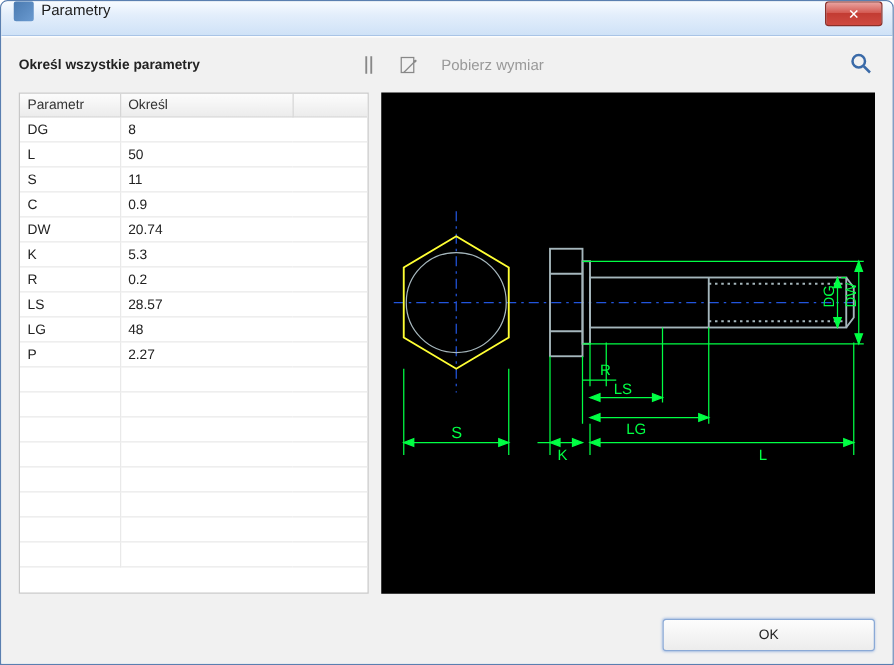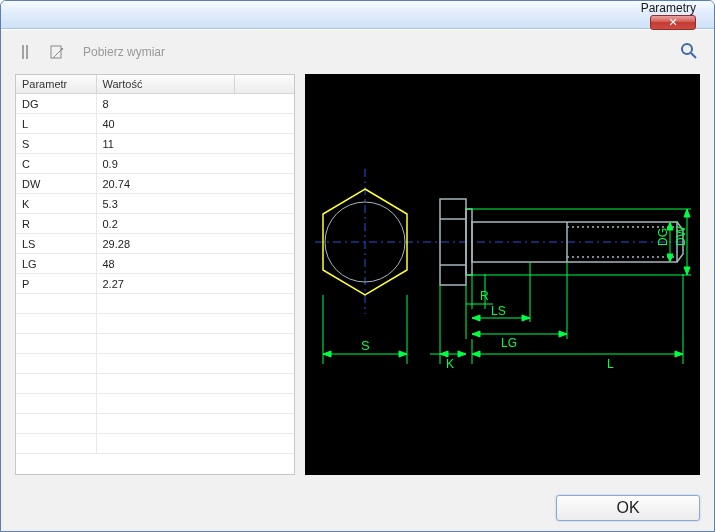--- a/index.html
+++ b/index.html
@@ -13,23 +13,22 @@
     overflow: hidden;
     border: 1px solid #5a7fb0;
     border-radius: 6px 6px 0 0;
   }
   .titlebar {
     height: 28px;
     background: linear-gradient(to bottom, #f7fbff 0%, #e3eefb 40%, #cfe2f7 100%);
     border-bottom: 1px solid #a9c4e6;
     border-radius: 5px 5px 0 0;
     display: flex;
-    align-items: flex-end;
-    padding: 0 18px;
-    flex-direction: column;
+    align-items: flex-start;
+    padding: 0 8px;
   }
   .titlebar .icon {
     width: 16px; height: 16px;
     margin: 0 6px 0 2px;
     background: linear-gradient(135deg, #4a7ab0 0%, #6a9ad0 100%);
     border-radius: 2px;
     position: relative;
   }
   .titlebar .title {
     flex: 1;
@@ -131,45 +130,46 @@
   }
   svg { display: block; }
   .footer {
     height: 46px;
     display: flex;
     align-items: center;
     justify-content: flex-end;
     padding: 0 14px;
   }
   .ok-btn {
-    width: 144px;
+    width: 170px;
     height: 26px;
     background: linear-gradient(to bottom, #fdfdfd, #ececec);
     border: 1px solid #8aa9d6;
     border-radius: 3px;
     color: #222;
-    font-size: 16px;
+    font-size: 11px;
     cursor: pointer;
     box-shadow: 0 0 2px rgba(120,160,220,0.6);
   }
 </style>
 </head>
 <body>
 
 <div class="titlebar">
   <div class="icon"></div>
   <div class="title">Parametry</div>
   <div class="close">
     <span>✕</span>
   </div>
 </div>
 
 <div class="client">
 
   <div class="toolbar">
+    <div class="instr">Określ wszystkie parametry</div>
     <div class="toolbtn">
       <svg width="14" height="16" viewBox="0 0 14 16">
           <path d="M3 1v14M7 1v14" stroke="#888" stroke-width="1.5"></path>
         </svg>
     </div>
     <div class="toolbtn">
       <svg width="16" height="16" viewBox="0 0 16 16">
           <rect x="2" y="2" width="10" height="12" fill="none" stroke="#888"></rect>
           <path d="M4 14l10-10" stroke="#888"></path>
           <circle cx="13" cy="5" r="1" fill="#888"></circle>
@@ -185,33 +185,33 @@
     </div>
   </div>
 
   <div class="main">
 
     <div class="table-wrap">
       <table>
         <thead>
           <tr>
             <th>Parametr</th>
-            <th>Wartość</th>
+            <th>Określ</th>
             <th></th>
           </tr>
         </thead>
         <tbody id="tbody">
             <tr>
               <td>DG</td>
               <td>8</td>
               <td></td>
             </tr>
             <tr>
               <td>L</td>
-              <td>40</td>
+              <td>50</td>
               <td></td>
             </tr>
             <tr>
               <td>S</td>
               <td>11</td>
               <td></td>
             </tr>
             <tr>
               <td>C</td>
               <td>0.9</td>
@@ -227,21 +227,21 @@
               <td>5.3</td>
               <td></td>
             </tr>
             <tr>
               <td>R</td>
               <td>0.2</td>
               <td></td>
             </tr>
             <tr>
               <td>LS</td>
-              <td>29.28</td>
+              <td>28.57</td>
               <td></td>
             </tr>
             <tr>
               <td>LG</td>
               <td>48</td>
               <td></td>
             </tr>
             <tr>
               <td>P</td>
               <td>2.27</td>

